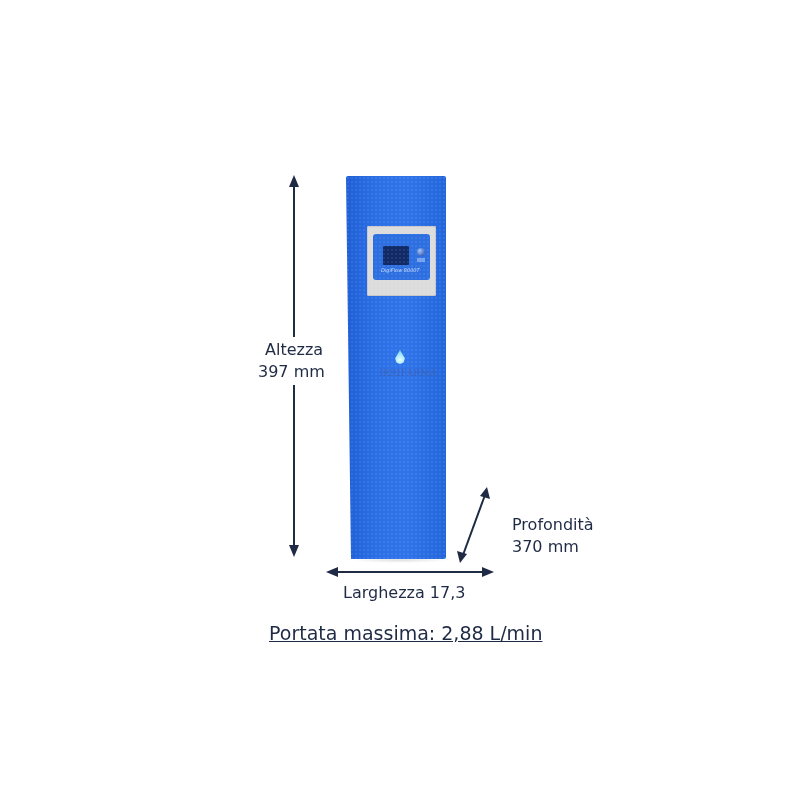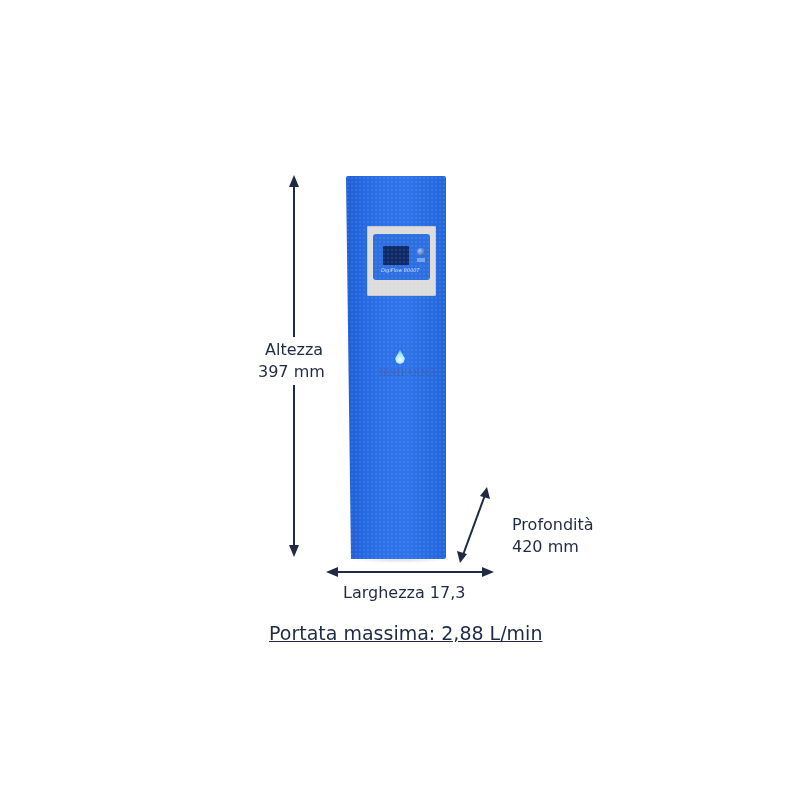--- a/index.html
+++ b/index.html
@@ -83,21 +83,21 @@
   </div>
 
   <svg class="diag" width="40" height="80" viewBox="0 0 40 80">
     <line x1="30" y1="10" x2="8" y2="70" stroke="#1f2a44" stroke-width="2"></line>
     <polygon points="32,2 35,14 25,11" fill="#1f2a44"></polygon>
     <polygon points="5,78 2,66 12,69" fill="#1f2a44"></polygon>
   </svg>
 
   <div class="label depth-label">
     <div>Profondità</div>
-    <div>420 mm</div>
+    <div>370 mm</div>
   </div>
 
   <div class="arrow-left"></div>
   <div class="hline"></div>
   <div class="arrow-right"></div>
 
   <div class="label width-label">Larghezza 17,3</div>
 
   <div class="footer">Portata massima: 2,88 L/min</div>
 </div>

